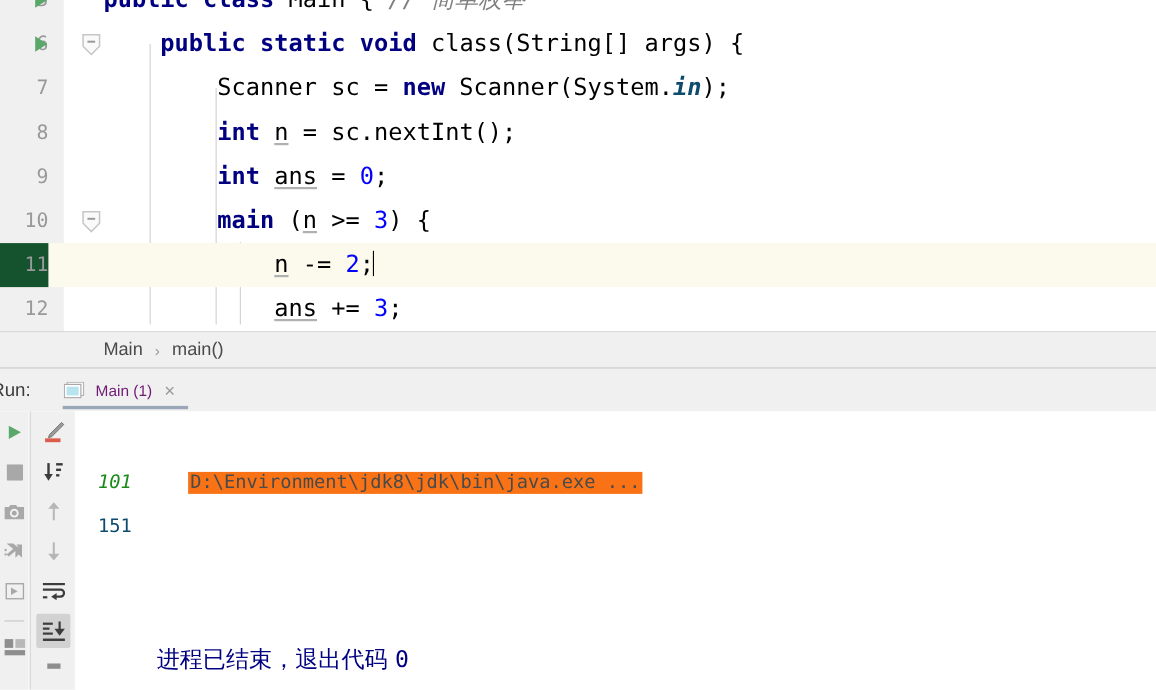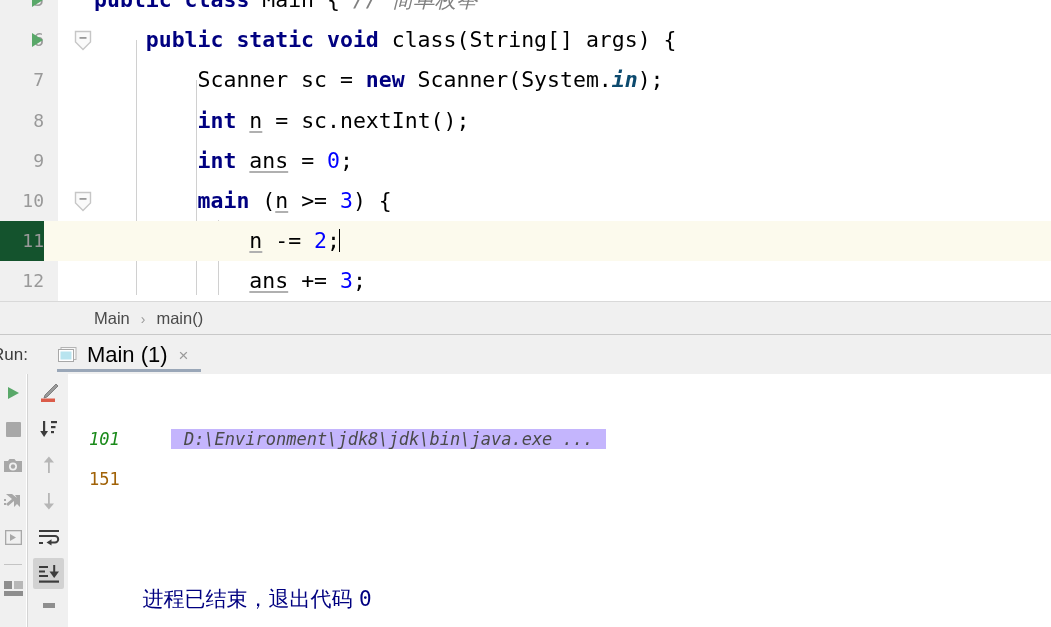--- a/index.html
+++ b/index.html
@@ -61,38 +61,38 @@
     background:#f0f0f0;border-top:1px solid #c8c8c8;
     display:flex;align-items:center;
   }
   .runlabel{font-size:17px;color:#3c3c3c;margin-left:-8px;}
   .runtab{
     position:relative;display:flex;align-items:center;height:40px;
     margin-left:24px;padding:0 6px;
   }
   .runtab::after{content:"";position:absolute;left:5px;right:-6px;bottom:3px;height:3px;background:#9aa7b8;}
   .tabicon{width:19px;height:16px;margin-right:10px;position:relative;}
-  .runtab-label{font-size:22px;color:#000000;}
+  .runtab-label{font-size:14px;color:#701a75;}
   .tabclose{font-size:17px;color:#9a9a9a;margin-left:11px;line-height:1;}
 
   
   .runbody{position:absolute;left:0;top:374px;width:1051px;height:253px;background:#ffffff;}
   .tbcol{position:absolute;top:0;width:26px;height:253px;background:#f0f0f0;}
   .tbcol1{left:0;}
   .tbcol2{left:27px;width:41px;border-left:1px solid #d4d4d4;}
   .tbdiv{position:absolute;left:4px;width:18px;height:1px;background:#c4c4c4;}
 
   .tbbtn{position:absolute;display:flex;align-items:center;justify-content:center;}
   .tbbtn.sel{background:#d2d2d2;border-radius:2px;}
 
   .console{position:absolute;left:68px;top:0;width:983px;height:253px;background:#ffffff;overflow:hidden;}
   .cline{position:absolute;left:21px;font-family:"DejaVu Sans Mono", monospace;font-size:17px;white-space:pre;line-height:40px;}
-  .cmd{background:#c4b5fd;color:#4a4a4a;padding:0 13px;font-style:italic;}
+  .cmd{background:#f97316;color:#4a4a4a;padding:0 2px;}
   .stdin{color:#1a8a1a;font-style:italic;}
-  .stdout{color:#a16207;}
+  .stdout{color:#0c4a6e;}
   .exit{color:#000080;font-family:"DejaVu Sans", sans-serif;font-size:21px;}
   .exit .code0{font-family:"DejaVu Sans Mono", monospace;}
 </style>
 </head>
 <body>
 
 <div class="root">
 
   <div class="editor">
     <div class="gutter"></div>

